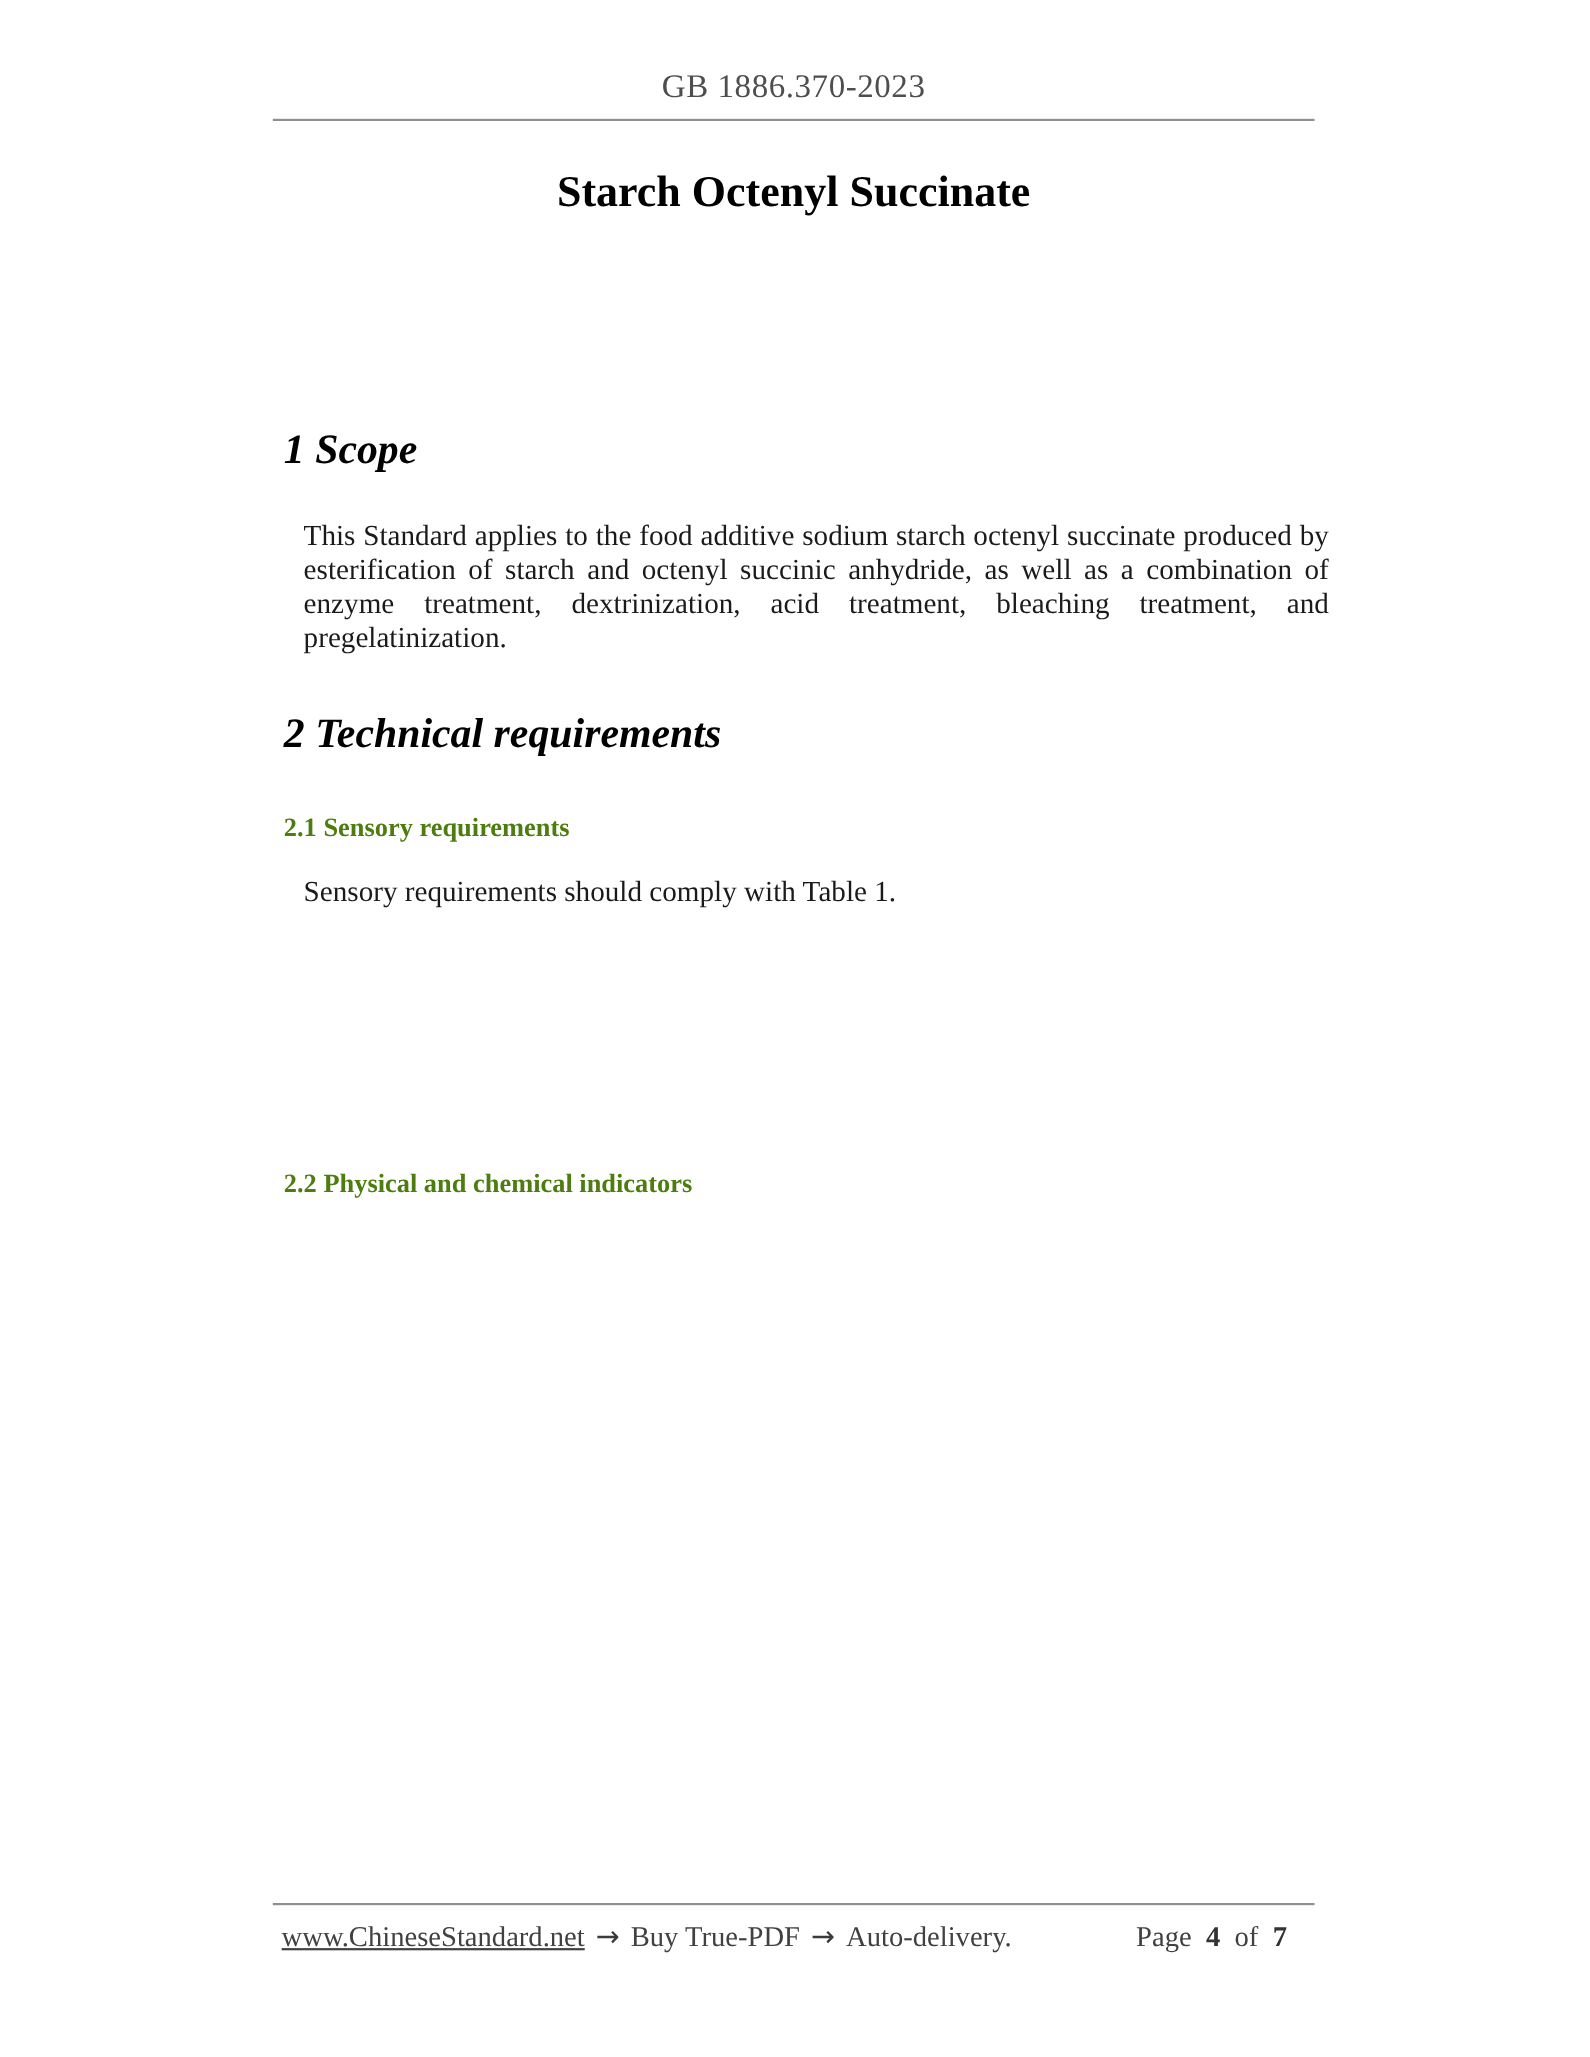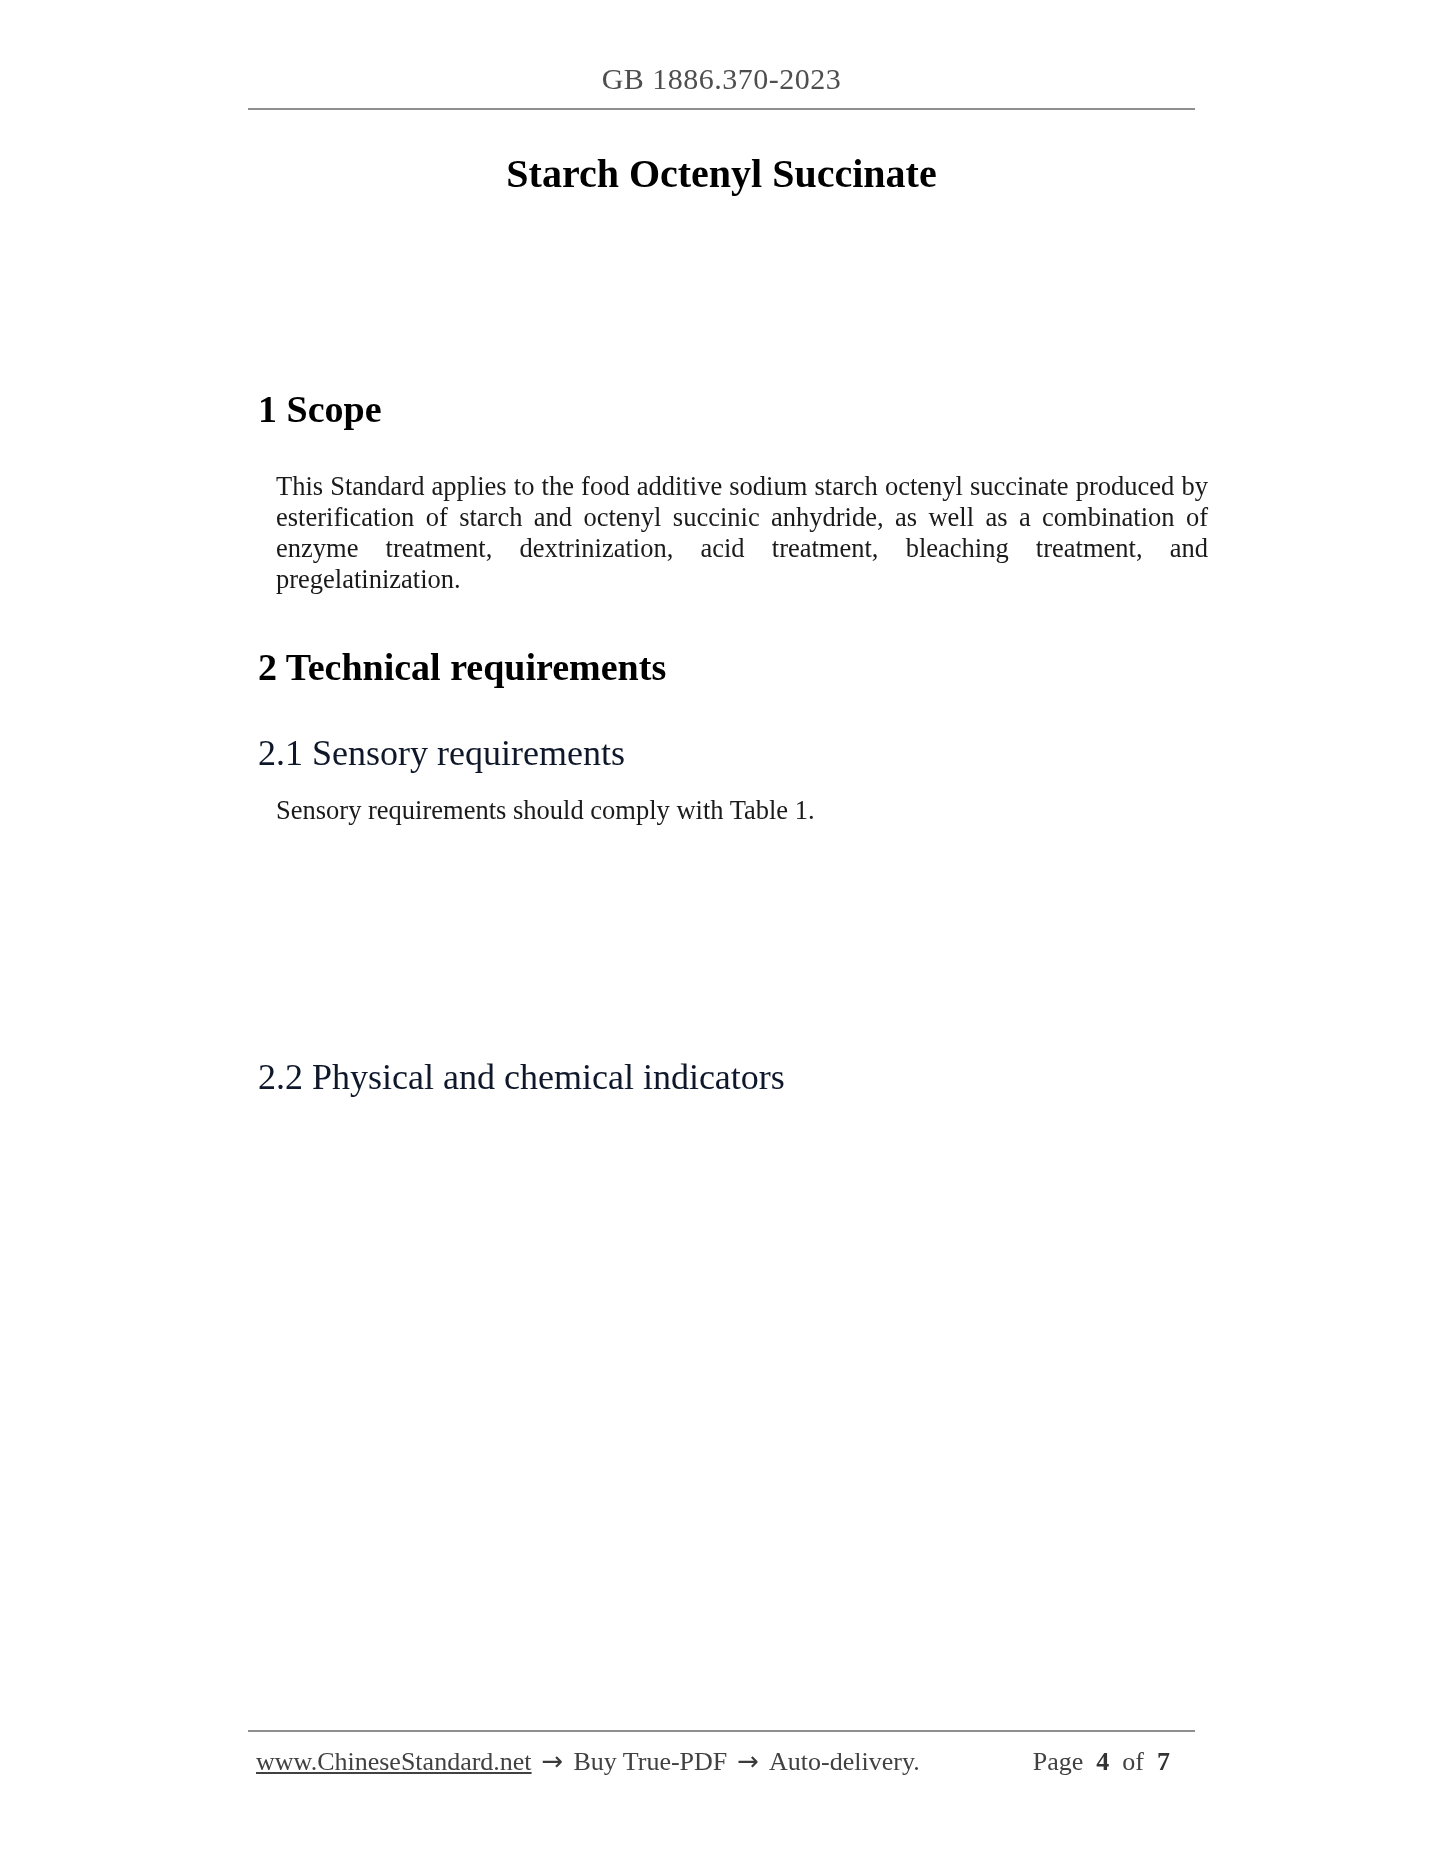--- a/index.html
+++ b/index.html
@@ -46,29 +46,30 @@
   }
   .doc-title .title-line { display: block; }
   .h-major {
     position: absolute;
     left: 258px;
     width: 930px;
     font-size: 38px;
     font-weight: bold;
     line-height: 46px;
     color: #000000;
+    font-style: italic;
   }
   .h-minor {
     position: absolute;
     left: 258px;
     width: 930px;
-    font-size: 36px;
-    font-weight: normal;
+    font-size: 24px;
+    font-weight: bold;
     line-height: 34px;
-    color: #0f172a;
+    color: #4d7c0f;
   }
   .body-text {
     position: absolute;
     left: 276px;
     width: 932px;
     font-size: 26.5px;
     line-height: 31px;
     text-align: justify;
     color: #1a1a1a;
   }

